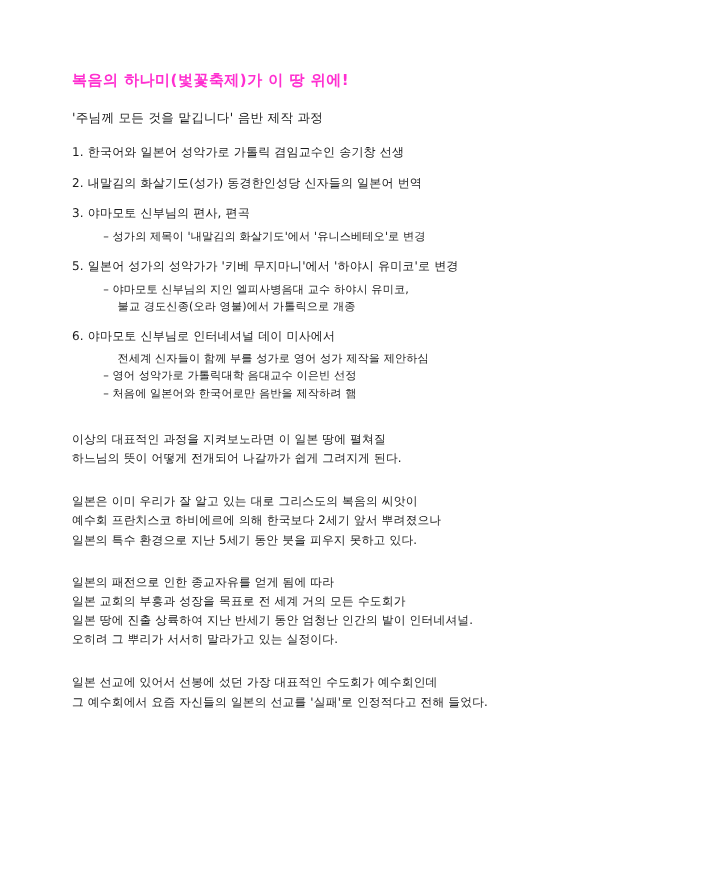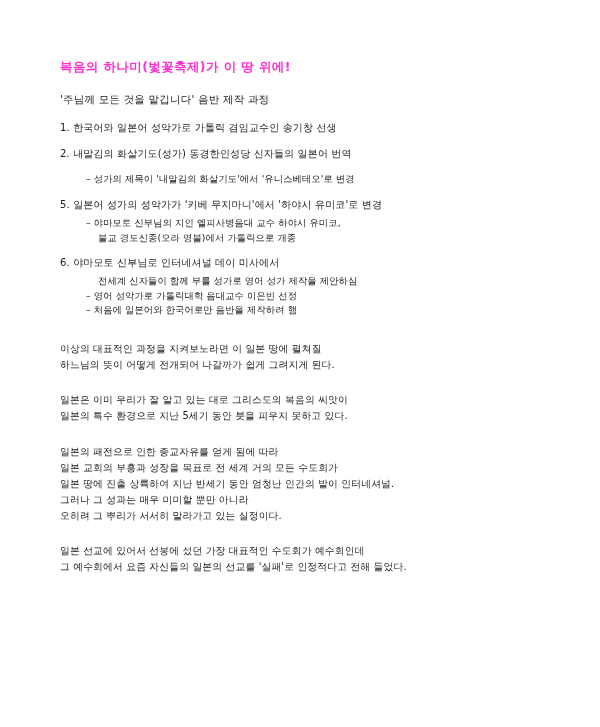--- a/index.html
+++ b/index.html
@@ -103,20 +103,21 @@
 
       <li class="numitem">
         <div class="numline">1. 한국어와 일본어 성악가로 가톨릭 겸임교수인 송기창 선생</div>
       </li>
 
       <li class="numitem">
         <div class="numline">2. 내말김의 화살기도(성가) 동경한인성당 신자들의 일본어 번역</div>
       </li>
 
       <li class="numitem">
+        <div class="numline">3. 야마모토 신부님의 편사, 편곡</div>
         <ul class="sublist">
           <li class="subline dash">성가의 제목이 '내말김의 화살기도'에서 '유니스베테오'로 변경</li>
         </ul>
       </li>
 
 
       <li class="numitem">
         <div class="numline">5. 일본어 성가의 성악가가 '키베 무지마니'에서 '하야시 유미코'로 변경</div>
         <ul class="sublist">
           <li class="subline dash">야마모토 신부님의 지인 엘피사병음대 교수 하야시 유미코,</li>
@@ -138,30 +139,30 @@
 
     <div class="para">
       <div class="para-line">이상의 대표적인 과정을 지켜보노라면 이 일본 땅에 펼쳐질</div>
       <div class="para-line">하느님의 뜻이 어떻게 전개되어 나갈까가 쉽게 그려지게 된다.</div>
     </div>
 
     <div class="spacer-sm"></div>
 
     <div class="para">
       <div class="para-line">일본은 이미 우리가 잘 알고 있는 대로 그리스도의 복음의 씨앗이</div>
+      <div class="para-line">예수회 프란치스코 하비에르에 의해 한국보다 2세기 앞서 뿌려졌으나</div>
       <div class="para-line">일본의 특수 환경으로 지난 5세기 동안 붓을 피우지 못하고 있다.</div>
     </div>
 
     <div class="spacer-sm"></div>
 
     <div class="para">
       <div class="para-line">일본의 패전으로 인한 종교자유를 얻게 됨에 따라</div>
       <div class="para-line">일본 교회의 부흥과 성장을 목표로 전 세계 거의 모든 수도회가</div>
       <div class="para-line">일본 땅에 진출 상륙하여 지난 반세기 동안 엄청난 인간의 밭이 인터네셔널.</div>
-      <div class="para-line">그러나 그 성과는 매우 미미할 뿐만 아니라</div>
       <div class="para-line">오히려 그 뿌리가 서서히 말라가고 있는 실정이다.</div>
     </div>
 
     <div class="spacer-sm"></div>
 
     <div class="para">
       <div class="para-line">일본 선교에 있어서 선봉에 섰던 가장 대표적인 수도회가 예수회인데</div>
       <div class="para-line">그 예수회에서 요즘 자신들의 일본의 선교를 '실패'로 인정적다고 전해 들었다.</div>
     </div>
 

